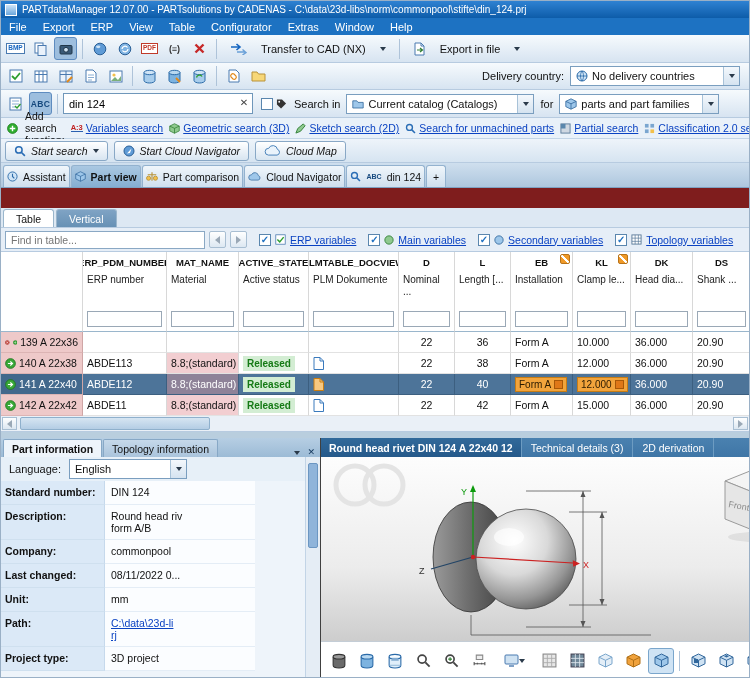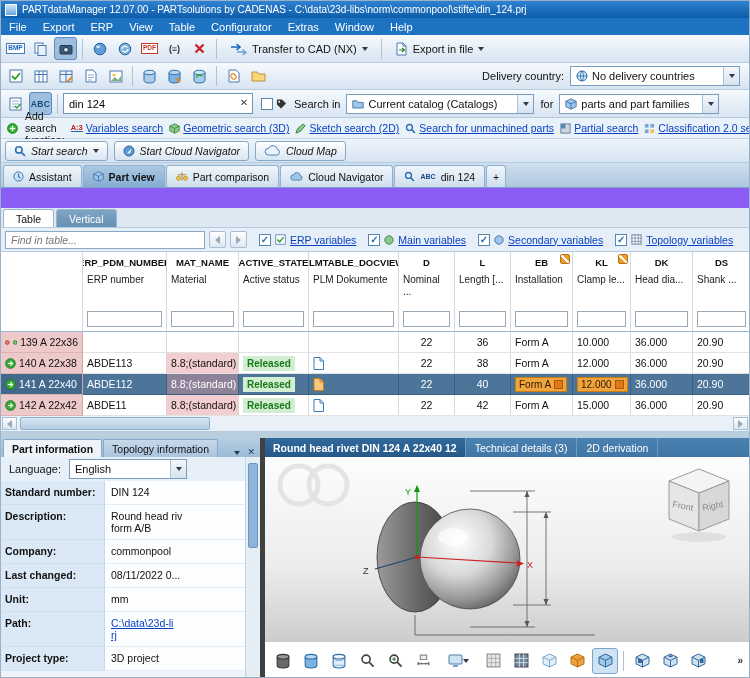--- a/index.html
+++ b/index.html
@@ -1,17 +1,17 @@
 <!DOCTYPE html>
 <html><head>
 <meta charset="utf-8">
 <style>
   * { margin:0; padding:0; box-sizing:border-box; }
   body { font-family:"Liberation Sans", sans-serif; background:#fff; }
-  #app { position:relative; width:750px; height:678px; background:#8b5cf6; overflow:hidden;
+  #app { position:relative; width:750px; height:678px; background:#7f1d1d; overflow:hidden;
          font-size:11px; color:#111; border:1px solid #9ab0c6; }
   .band { position:absolute; left:0; right:0; display:flex; align-items:center; }
 
   
   .titlebar { top:0; height:17px; background:linear-gradient(#2f82d2,#0d5ca9); color:#fff;
               font-size:10px; padding:0 4px; gap:5px; }
   .title-text { white-space:nowrap; overflow:hidden; }
   .app-icon { width:12px; height:12px; background:linear-gradient(#cfe4f7,#6aa6dc); border:1px solid #fff; }
   .menubar { top:17px; height:17px; background:#1d72c2; color:#fff; }
   .menu-item { padding:1px 8px; cursor:default; }
@@ -24,21 +24,21 @@
   .ic { width:23px; height:23px; border-radius:3px; display:inline-flex; align-items:center;
         justify-content:center; flex:0 0 auto; border:1px solid transparent; }
   .ic.tiny { width:13px; height:13px; }
   .ic.pressed { background:#9dbede; border-color:#5e8cc0; }
   .sep { width:1px; height:20px; background:#aec3d9; margin:0 3px; flex:0 0 auto; }
   .badge-doc { background:#fff; border:1px solid #4a7ab0; font-size:6.5px; font-weight:bold;
                color:#1565c0; padding:1px 1px; line-height:1; }
   .badge-pdf { background:#fff; border:1px solid #c03a2a; font-size:6.5px; font-weight:bold;
                color:#c0392b; padding:1px 1px; line-height:1; }
   .formula { font-size:9px; color:#333; font-weight:bold; }
-  .flatbtn { display:inline-flex; align-items:center; gap:5px; height:22px; padding:0 7px;
+  .flatbtn { display:inline-flex; align-items:center; gap:14px; height:22px; padding:0 7px;
              border:1px solid transparent; border-radius:3px; background:transparent; }
   .caret { width:0; height:0; border-left:3.5px solid transparent; border-right:3.5px solid transparent;
            border-top:4px solid #2a3a4a; display:inline-block; }
   .combo { display:inline-flex; align-items:center; gap:4px; background:#fff; border:1px solid #7a9ebf;
            height:20px; padding:0 0 0 5px; white-space:nowrap; }
   .combo .cval { overflow:hidden; white-space:nowrap; }
   .caret-box { margin-left:auto; width:16px; height:100%; display:flex; align-items:center;
                justify-content:center; background:linear-gradient(#f4f8fc,#d5e3f0); border-left:1px solid #a8c2d8; }
   .lbl { white-space:nowrap; padding:0 4px; }
   .spacer { flex:1; }
@@ -65,21 +65,21 @@
   
   .buttonsrow { top:138px; height:24px; background:linear-gradient(#eef4fa,#d6e4f1);
                 border-bottom:1px solid #b7cbe0; padding:0 4px; gap:6px; }
   .btn { display:inline-flex; align-items:center; gap:5px; height:20px; padding:0 8px;
          background:linear-gradient(#ffffff,#d8e5f1); border:1px solid #89a8c6; border-radius:3px;
          font-size:10.5px; white-space:nowrap;font-style:italic; }
 
   
   .maintabs { top:162px; height:25px; background:linear-gradient(#cfdfee,#aec7de);
               border-bottom:1px solid #7fa2c2; padding:2px 2px 0 2px; gap:1px; align-items:flex-end; }
-  .mtab { display:inline-flex; align-items:center; gap:5px; height:22px; padding:0 9px;
+  .mtab { display:inline-flex; align-items:center; gap:5px; height:22px; padding:0 3px;
           background:linear-gradient(#f0f6fb,#cfdfee); border:1px solid #93b2cf; border-bottom:none;
           border-radius:3px 3px 0 0; font-size:10.5px; white-space:nowrap; }
   .mtab.active { background:linear-gradient(#aac8e2,#85aed2); font-weight:bold; }
   .mtab.plus { width:20px; justify-content:center; padding:0; }
   .abc-mini { font-size:7px; font-weight:bold; color:#16497e; }
 
   
   .parttabs { top:187px; height:20px; background:linear-gradient(#3f7bad,#2a659b); padding:0; gap:1px; }
   .ptab { height:100%; display:inline-flex; align-items:center; padding:0 10px; color:#fff;
           font-size:10.5px; white-space:nowrap; background:#38739f; }
@@ -90,21 +90,21 @@
              padding:1px 2px 0; gap:2px; align-items:flex-end; }
   .stab { height:18px; display:inline-flex; align-items:center; padding:0 12px; font-size:10.5px;
           border:1px solid #9ab6cc; border-bottom:none; border-radius:3px 3px 0 0; }
   .stab.active { background:#fff; }
   .stab.blue { background:linear-gradient(#7fa3c4,#6791b5); color:#fff; }
 
   
   .findrow { top:227px; height:24px; background:#e6eef7; border-bottom:1px solid #b7cbe0;
              padding:0 4px; gap:4px; }
   .find-input { width:200px; height:18px; border:1px solid #8aa8c4; padding:0 5px; font-size:10.5px;
-                font-family:"Liberation Sans",sans-serif; background:#fff;font-style:italic; }
+                font-family:"Liberation Sans",sans-serif; background:#fff; }
   .nav-btn { width:17px; height:17px; border:1px solid #a8bed2; background:linear-gradient(#fff,#dde8f2);
              display:inline-flex; align-items:center; justify-content:center; border-radius:2px; }
   .tri-l { width:0;height:0;border-top:4px solid transparent;border-bottom:4px solid transparent;border-right:5px solid #9aa8b6; }
   .tri-r { width:0;height:0;border-top:4px solid transparent;border-bottom:4px solid transparent;border-left:5px solid #9aa8b6; }
   .filteritem { display:inline-flex; align-items:center; gap:4px; margin-left:8px; white-space:nowrap; font-size:10.5px; }
 
   
   .tablewrap { position:absolute; top:251px; left:0; width:750px; height:164px; background:#fff; }
   .grid-row { display:grid; grid-template-columns:82px 84px 72px 70px 90px 56px 56px 62px 58px 62px 58px; }
   .cell { border-right:1px solid #d8d8d8; padding:0 4px; display:flex; align-items:center;
@@ -137,21 +137,21 @@
   .hscroll { top:415px; height:16px; background:#eaf0f7; border-bottom:1px solid #b7cbe0; padding:0 1px; gap:1px; }
   .sbtn { width:15px; height:13px; background:linear-gradient(#fff,#dce7f1); border:1px solid #a8bed2;
           display:inline-flex; align-items:center; justify-content:center; }
   .htrack { flex:1; height:13px; position:relative; }
   .hthumb { position:absolute; left:2px; top:0; width:190px; height:13px; background:linear-gradient(#d6e5f2,#b4cde4);
             border:1px solid #8fb0cc; border-radius:2px; }
   .midgap { top:431px; height:6px; background:#b9cede; }
 
   
   .bottom { position:absolute; top:437px; left:0; width:750px; height:241px; display:flex; }
-  .lpanel { width:264px; height:100%; background:#eef4fa; position:relative; border-right:5px solid #404040; }
+  .lpanel { width:320px; height:100%; background:#eef4fa; position:relative; border-right:1px solid #404040; }
   .ltabs { height:19px; background:linear-gradient(#b6cee3,#9cbbd6); display:flex; align-items:flex-end;
            padding:1px 2px 0; gap:1px; }
   .ltab { height:18px; display:inline-flex; align-items:center; padding:0 8px; font-size:10.5px;
           border:1px solid #87a8c6; border-bottom:none; border-radius:2px 2px 0 0;
           background:linear-gradient(#c6d9ea,#aac4dc); white-space:nowrap; }
   .ltab.active { background:#eef4fa; font-weight:bold; }
   .ltab-ico { margin-left:auto; color:#173a5e; font-size:9px; padding:0 3px; }
   .ltab-ico + .ltab-ico { margin-left:0; }
   .lang-row { height:24px; display:flex; align-items:center; padding:0 8px; gap:8px; background:#e7f0f8; }
   .lang-combo { width:118px; }

